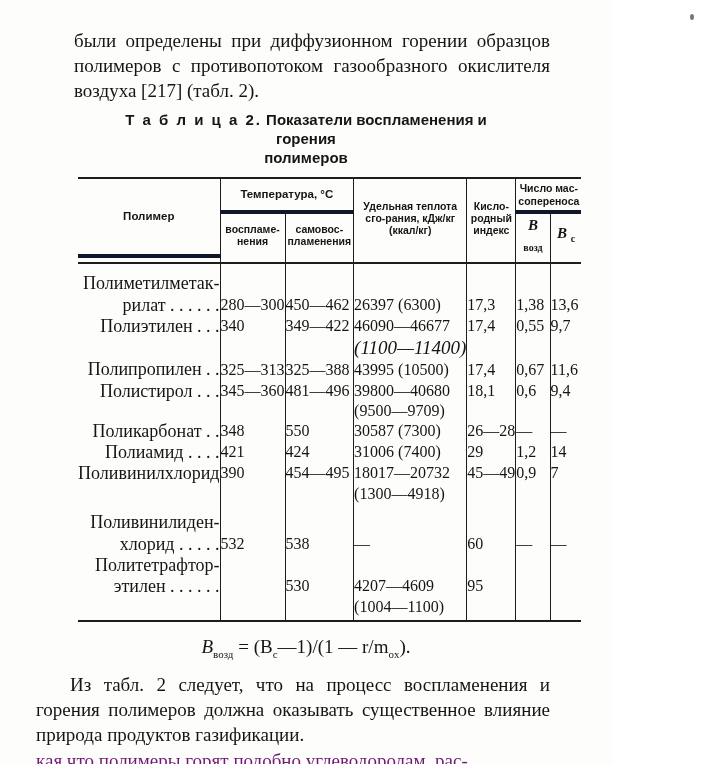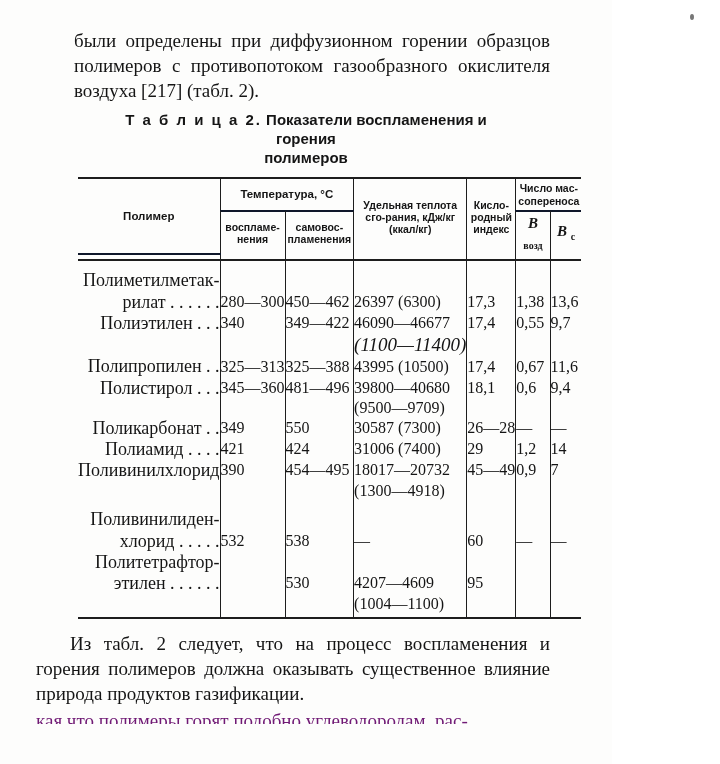--- a/index.html
+++ b/index.html
@@ -64,21 +64,21 @@
   .hdr-top {
     border-top: 2px solid #1d1d1d;
   }
   .hdr-bot {
     border-bottom: 2px solid #1d1d1d;
   }
   .vline {
     border-left: 1px solid #1d1d1d;
   }
   .hline {
-    border-bottom: 2px solid #0f172a;
+    border-bottom: 4px solid #0f172a;
   }
   .hdr-cell {
     text-align: center;
     font-weight: bold;
     font-size: 11.5px;
     line-height: 1.15;
     padding: 3px 2px;
   }
   .hdr-cell.small {
     font-size: 10.5px;
@@ -289,21 +289,21 @@
         <td class="vline"></td>
             <td class="vline"></td>
         <td class="vline num">(9500—9709)</td>
         <td class="vline"></td>
             <td class="vline"></td>
             <td class="vline"></td>
       </tr>
 
       <tr class="body-row">
         <td class="polymer-name">Поликарбонат . .</td>
-        <td class="vline num">349</td>
+        <td class="vline num">348</td>
         <td class="vline num">550</td>
         <td class="vline num">30587  (7300)</td>
         <td class="vline num">26—28</td>
         <td class="vline num">—</td>
         <td class="vline num">—</td>
       </tr>
 
       <tr class="body-row">
         <td class="polymer-name">Полиамид . . . .</td>
         <td class="vline num">421</td>
@@ -396,20 +396,25 @@
         <td class="hdr-bot vline"></td>
         <td class="hdr-bot vline"></td>
         <td class="hdr-bot vline"></td>
         <td class="hdr-bot vline"></td>
         <td class="hdr-bot vline"></td>
       </tr>
     </tbody>
       </table>
   </div>
 
+  <div class="formula">
+    <i>B</i><sub>возд</sub>
+    <span class="rom">=</span>
+    <span class="rom">(B</span><sub>с</sub><span class="rom">—1)/(1 — r/m</span><sub>ox</sub><span class="rom">).</span>
+  </div>
 
   <div class="lower-text">
     <p class="para indent">Из табл. 2 следует, что на процесс воспламенения и горения полимеров должна оказывать существенное влияние природа продуктов газификации.</p>
     <p class="para cut" style="height:16px;color:#701a75">кая что полимеры  горят подобно углеводородам, рас-</p>
   </div>
 
   <div class="speck" style="left:690px;top:14px;width:4px;height:6px;"></div>
 </div>
 
 </body></html>

